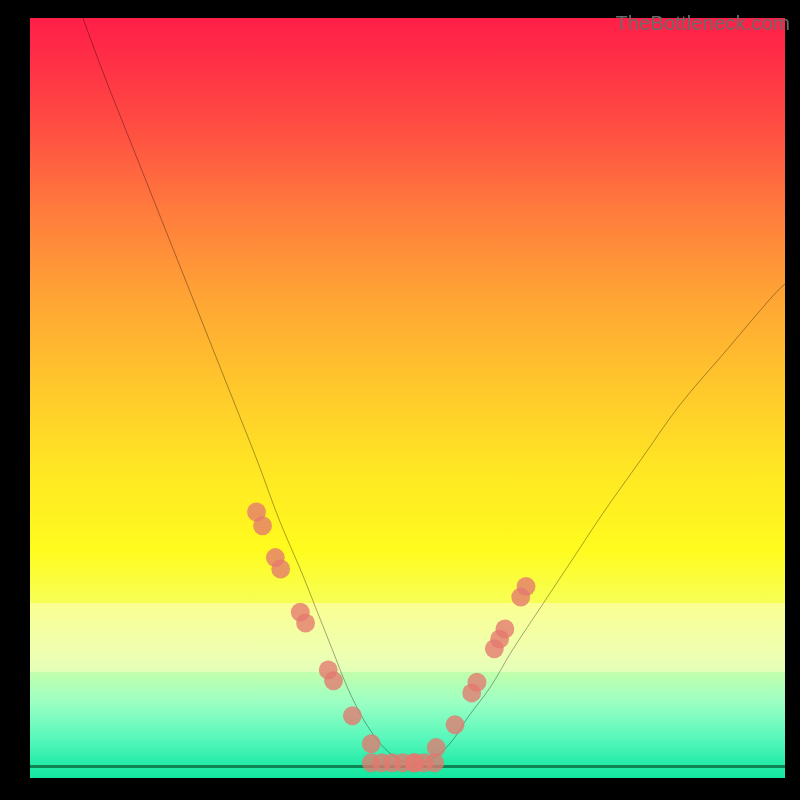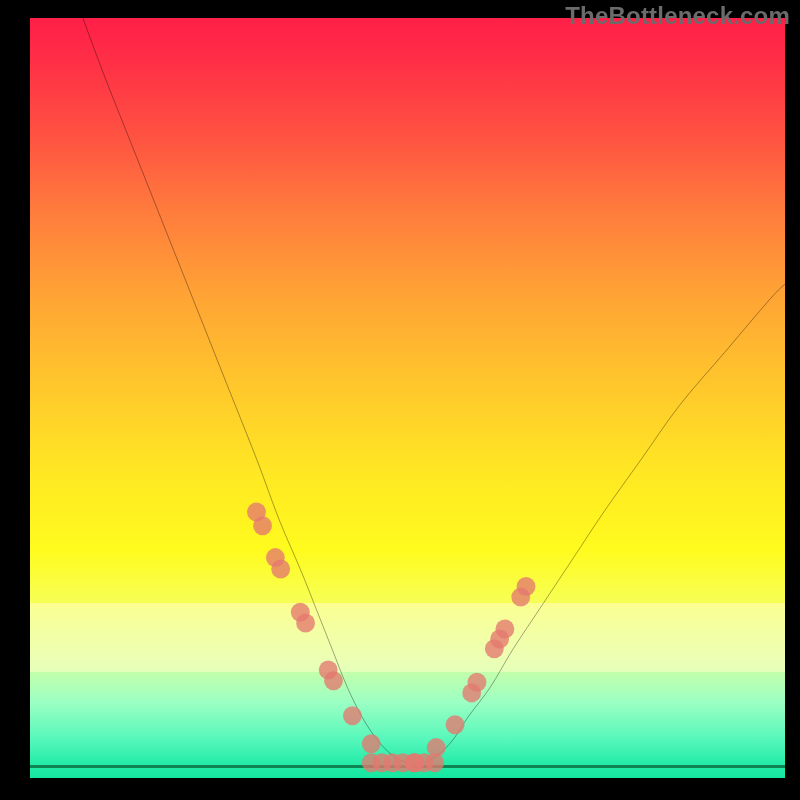--- a/index.html
+++ b/index.html
@@ -60,26 +60,26 @@
   .darkline {
     position: absolute;
     left: 0; right: 0;
     bottom: 10px;
     height: 3px;
     background: #0c7a4a;
     opacity: 0.9;
   }
   .watermark {
     position: absolute;
-    top: 2px;
+    top: 12px;
     right: 10px;
     color: #6b6b6b;
-    font-size: 24px;
+    font-size: 20px;
     letter-spacing: 0.2px;
-    font-weight: 700;
+    font-weight: 400;
     user-select: none;
   }
   svg.curve {
     position: absolute;
     left: 0; top: 0;
     width: 100%;
     height: 100%;
   }
   .dot {
     fill: #e4796f;

